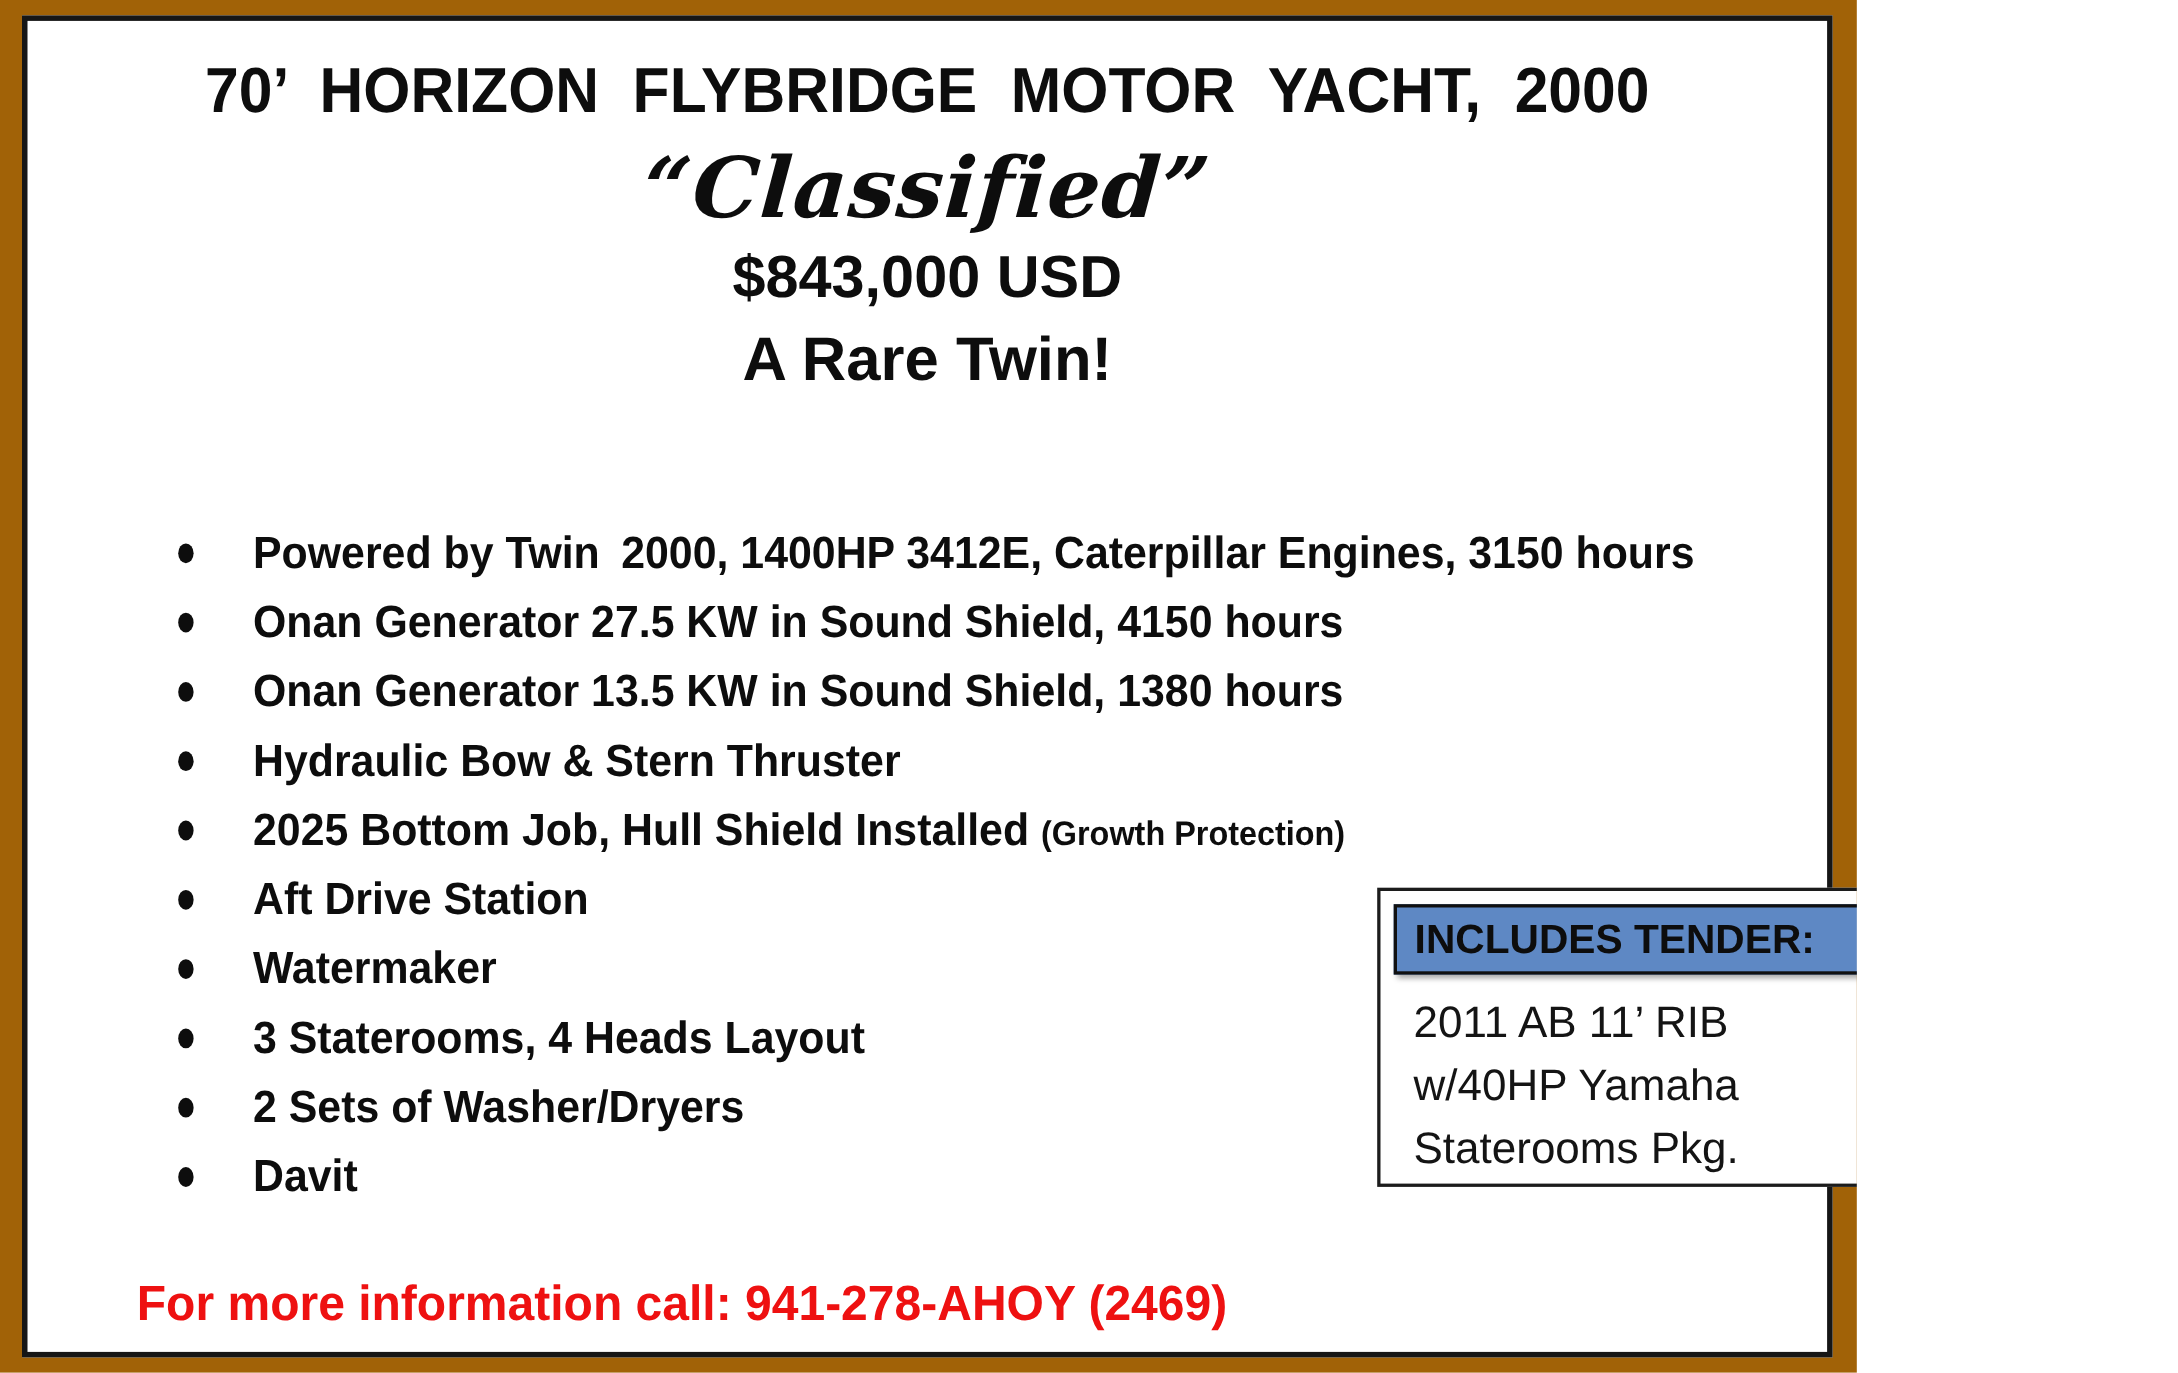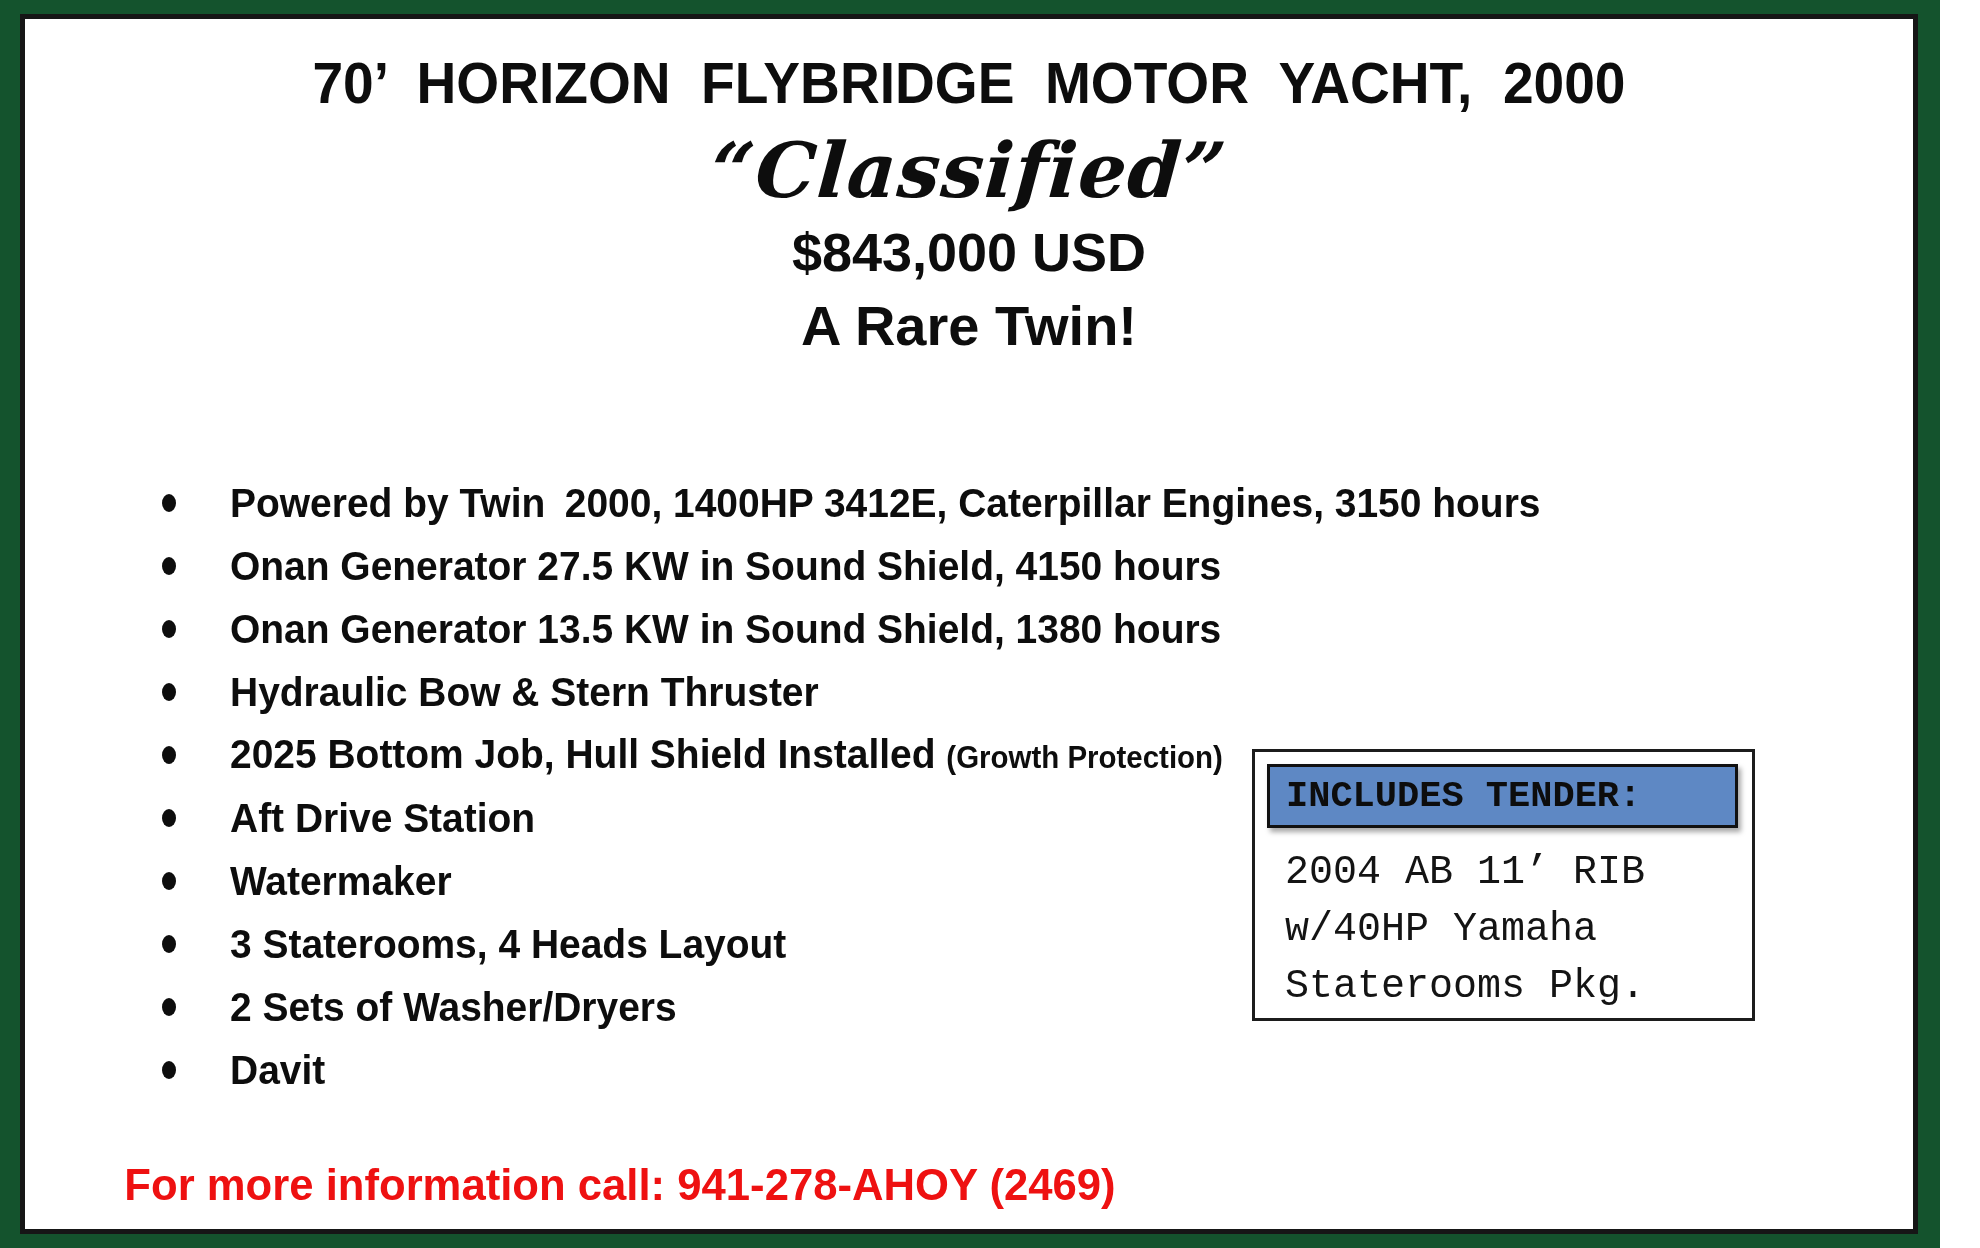--- a/index.html
+++ b/index.html
@@ -5,23 +5,23 @@
   html, body {
     margin: 0;
     padding: 0;
     background: #ffffff;
     width: 1980px;
     height: 1248px;
     font-family: "Liberation Sans", sans-serif;
   }
   .page {
     position: relative;
-    width: 1940px;
+    width: 1688px;
     height: 1248px;
-    background: #14532d;
+    background: #a16207;
     overflow: hidden;
   }
   .frame {
     position: absolute;
     left: 20px;
     top: 14px;
     right: 22px;
     bottom: 14px;
     border: 5px solid #161616;
     background: #ffffff;
@@ -95,27 +95,26 @@
     transform-origin: left center;
     vertical-align: middle;
   }
   .fnote {
     font-size: 31px;
     font-weight: bold;
   }
   .tender-box {
     position: absolute;
     left: 1227px;
-    top: 730px;
+    top: 788px;
     width: 503px;
     height: 272px;
     border: 3px solid #1c1c1c;
     background: #ffffff;
     box-sizing: border-box;
-    font-family: Liberation Mono, monospace;
   }
   .tender-header {
     margin: 12px 14px 0 12px;
     height: 58px;
     line-height: 58px;
     border: 3px solid #111111;
     background: #5e88c4;
     color: #0d0d0d;
     font-size: 37px;
     font-weight: bold;
@@ -201,21 +200,21 @@
       </li>
       <li class="feature">
         <span class="dot"></span>
         <span class="ftext">Davit</span>
       </li>
     </ul>
 
     <div class="tender-box">
       <div class="tender-header" style="background: rgb(94, 136, 196);">INCLUDES TENDER:</div>
       <div class="tender-body">
-        <div>2004 AB 11’ RIB</div>
+        <div>2011 AB 11’ RIB</div>
         <div>w/40HP Yamaha</div>
         <div>Staterooms Pkg.</div>
       </div>
     </div>
 
     <div class="footer-line">
       <span class="footer-text" style="color: rgb(238, 17, 17);">For more information call: 941-278-AHOY (2469)</span>
     </div>
 
   </div>

